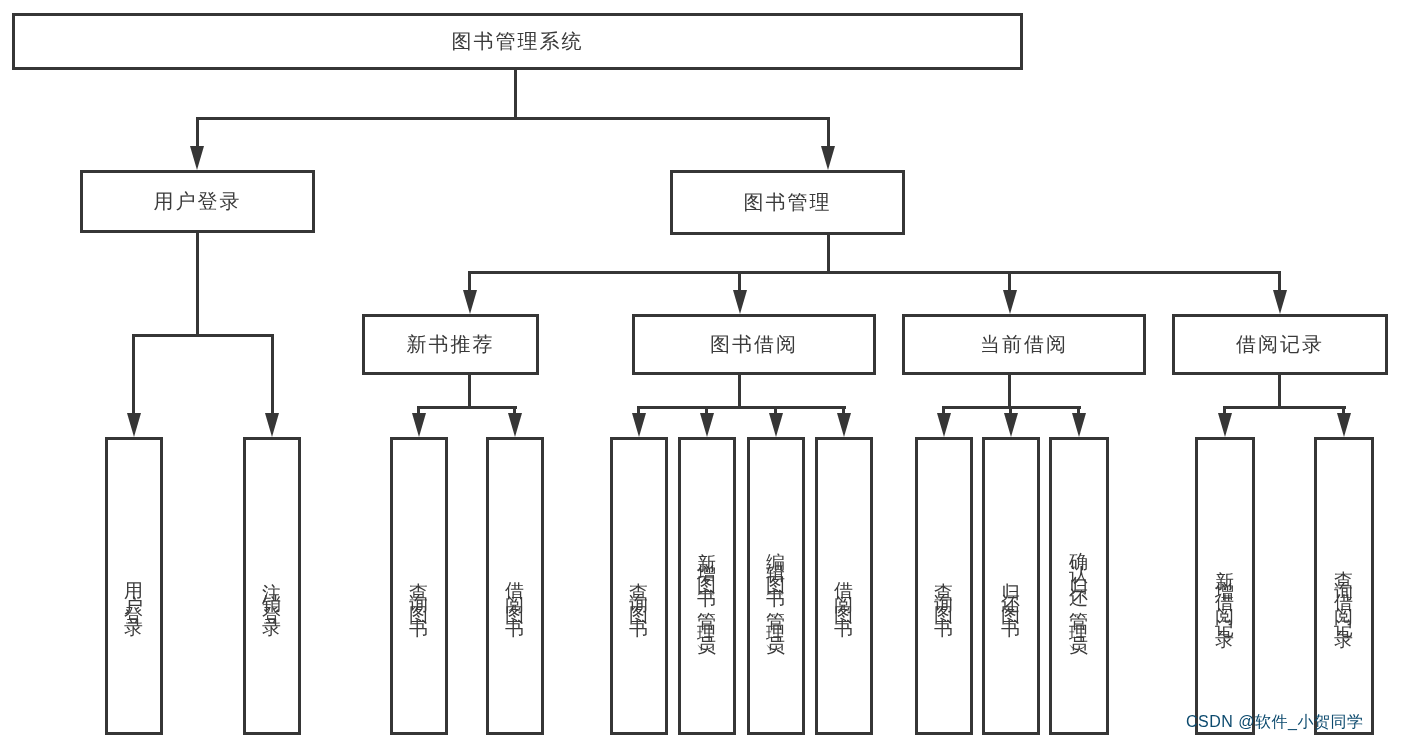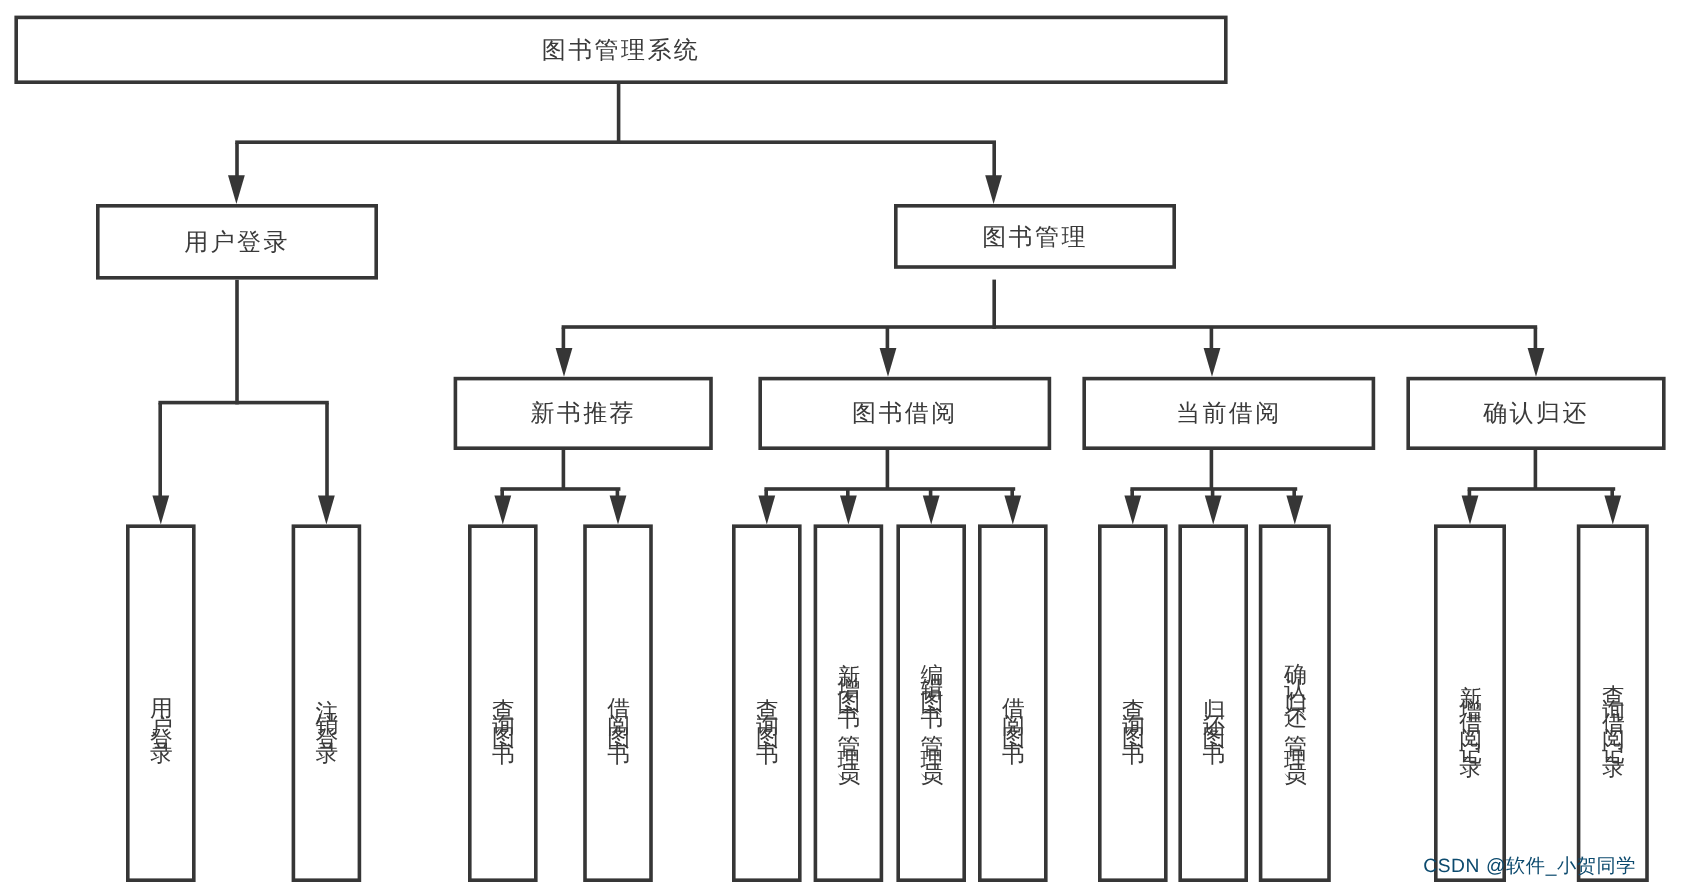--- a/index.html
+++ b/index.html
@@ -39,44 +39,44 @@
   <div class="box" style="left:12px;top:13px;width:1011px;height:57px">图书管理系统</div>
 
   <div class="v" style="left:514px;top:68px;height:52px"></div>
   <div class="h" style="left:196px;top:117px;width:634px"></div>
   <div class="v" style="left:196px;top:119px;height:30px"></div>
   <div class="arr" style="left:190px;top:146px"></div>
   <div class="v" style="left:827px;top:119px;height:30px"></div>
   <div class="arr" style="left:821px;top:146px"></div>
 
   <div class="box" style="left:80px;top:170px;width:235px;height:63px">用户登录</div>
-  <div class="box" style="left:745px;top:170px;width:235px;height:54px">图书管理</div>
+  <div class="box" style="left:670px;top:170px;width:235px;height:65px">图书管理</div>
 
   <div class="v" style="left:196px;top:233px;height:104px"></div>
   <div class="h" style="left:132px;top:334px;width:142px"></div>
   <div class="v" style="left:132px;top:336px;height:79px"></div>
   <div class="arr" style="left:127px;top:413px"></div>
   <div class="v" style="left:271px;top:336px;height:79px"></div>
   <div class="arr" style="left:265px;top:413px"></div>
 
   <div class="v" style="left:827px;top:233px;height:41px"></div>
   <div class="h" style="left:468px;top:271px;width:813px"></div>
   <div class="v" style="left:468px;top:273px;height:19px"></div>
   <div class="arr" style="left:463px;top:290px"></div>
   <div class="v" style="left:738px;top:273px;height:19px"></div>
   <div class="arr" style="left:733px;top:290px"></div>
   <div class="v" style="left:1008px;top:273px;height:19px"></div>
   <div class="arr" style="left:1003px;top:290px"></div>
   <div class="v" style="left:1278px;top:273px;height:19px"></div>
   <div class="arr" style="left:1273px;top:290px"></div>
 
-  <div class="box" style="left:378px;top:314px;width:216px;height:61px">新书推荐</div>
+  <div class="box" style="left:362px;top:314px;width:177px;height:61px">新书推荐</div>
   <div class="box" style="left:632px;top:314px;width:244px;height:61px">图书借阅</div>
   <div class="box" style="left:902px;top:314px;width:244px;height:61px">当前借阅</div>
-  <div class="box" style="left:1172px;top:314px;width:216px;height:61px">确认归还</div>
+  <div class="box" style="left:1172px;top:314px;width:216px;height:61px">借阅记录</div>
 
   <div class="v" style="left:468px;top:375px;height:33px"></div>
   <div class="h" style="left:417px;top:406px;width:100px"></div>
   <div class="v" style="left:417px;top:408px;height:8px"></div>
   <div class="arr" style="left:412px;top:413px"></div>
   <div class="v" style="left:513px;top:408px;height:8px"></div>
   <div class="arr" style="left:508px;top:413px"></div>
 
   <div class="v" style="left:738px;top:375px;height:33px"></div>
   <div class="h" style="left:637px;top:406px;width:209px"></div>

